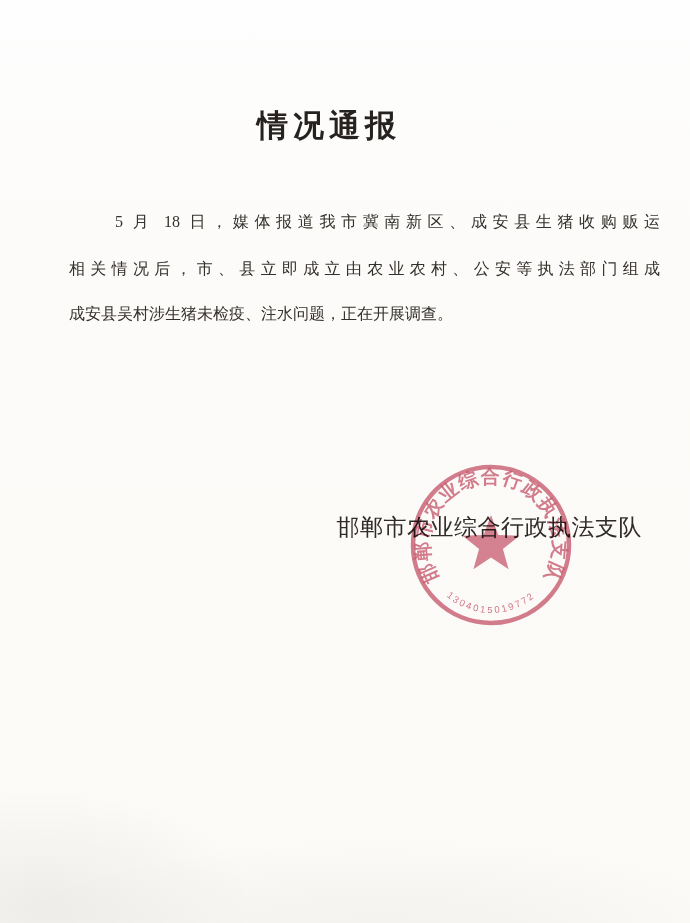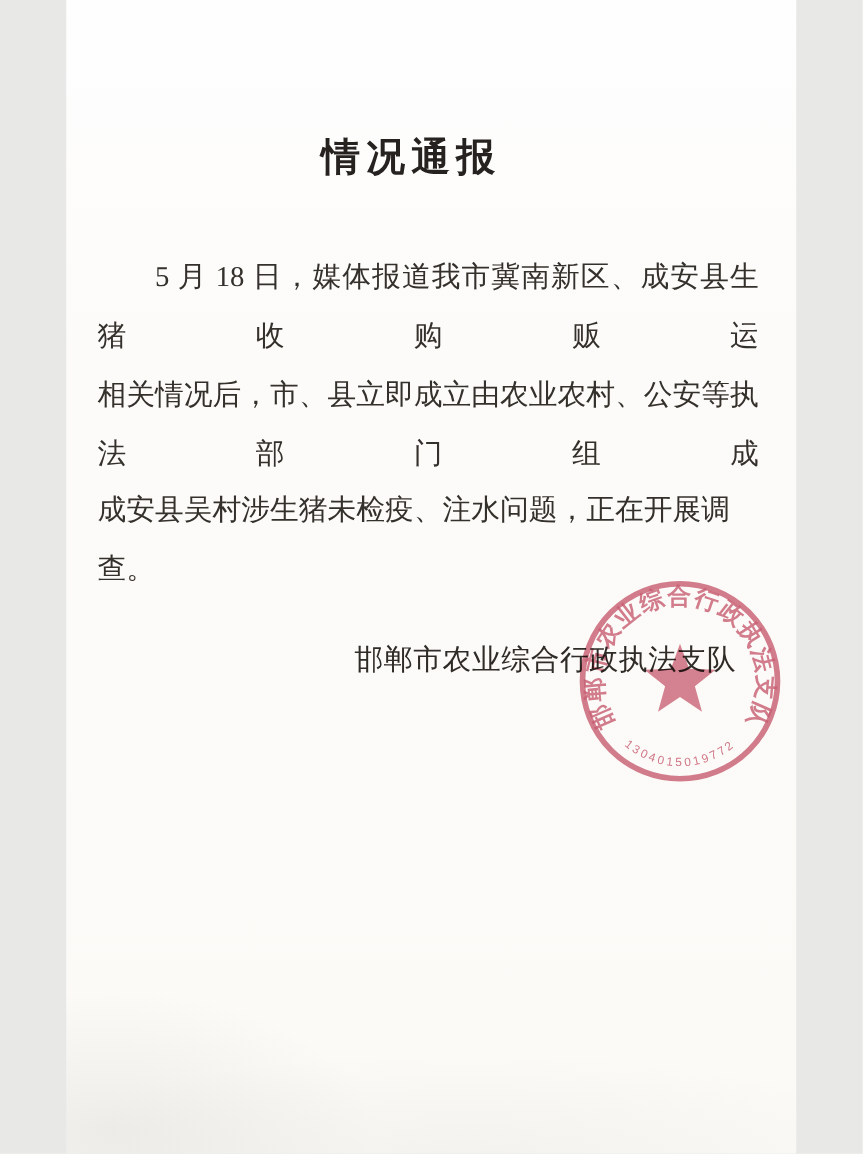--- a/index.html
+++ b/index.html
@@ -2,21 +2,21 @@
 <html><head>
 <meta charset="utf-8">
 <style>
   html, body { margin: 0; padding: 0; }
   body {
     font-family: "Liberation Serif", "DejaVu Serif", serif;
     background: #e8e8e6;
   }
   .page {
     position: relative;
-    width: 584px;
+    width: 690px;
     height: 923px;
     margin: 0 auto;
     overflow: hidden;
     background:
       radial-gradient(ellipse 300px 160px at 6% 98%, rgba(120,120,118,0.10), rgba(120,120,118,0) 70%),
       radial-gradient(ellipse 500px 120px at 55% 101%, rgba(140,140,138,0.08), rgba(140,140,138,0) 75%),
       linear-gradient(180deg, #fefefe 0%, #fcfbf9 30%, #fbfaf7 100%);
     color: #33302c;
   }
   .title {
@@ -28,22 +28,23 @@
     font-family: "Liberation Sans", "DejaVu Sans", sans-serif;
     font-size: 31px;
     font-weight: 700;
     letter-spacing: 5px;
     color: #26221f;
     line-height: 1.3;
   }
   .body-text {
     margin-top: 52px;
     padding: 0 30px 0 25px;
-    font-size: 23px;
+    font-size: 16px;
     color: #34302b;
+    margin-left: 44px;
   }
   .line {
     line-height: 47px;
     white-space: nowrap;
   }
   .line.wrapless { white-space: normal; font-family: Liberation Mono, monospace; }
   .line.justify {
     white-space: normal;
     text-align: justify;
     text-align-last: justify;

